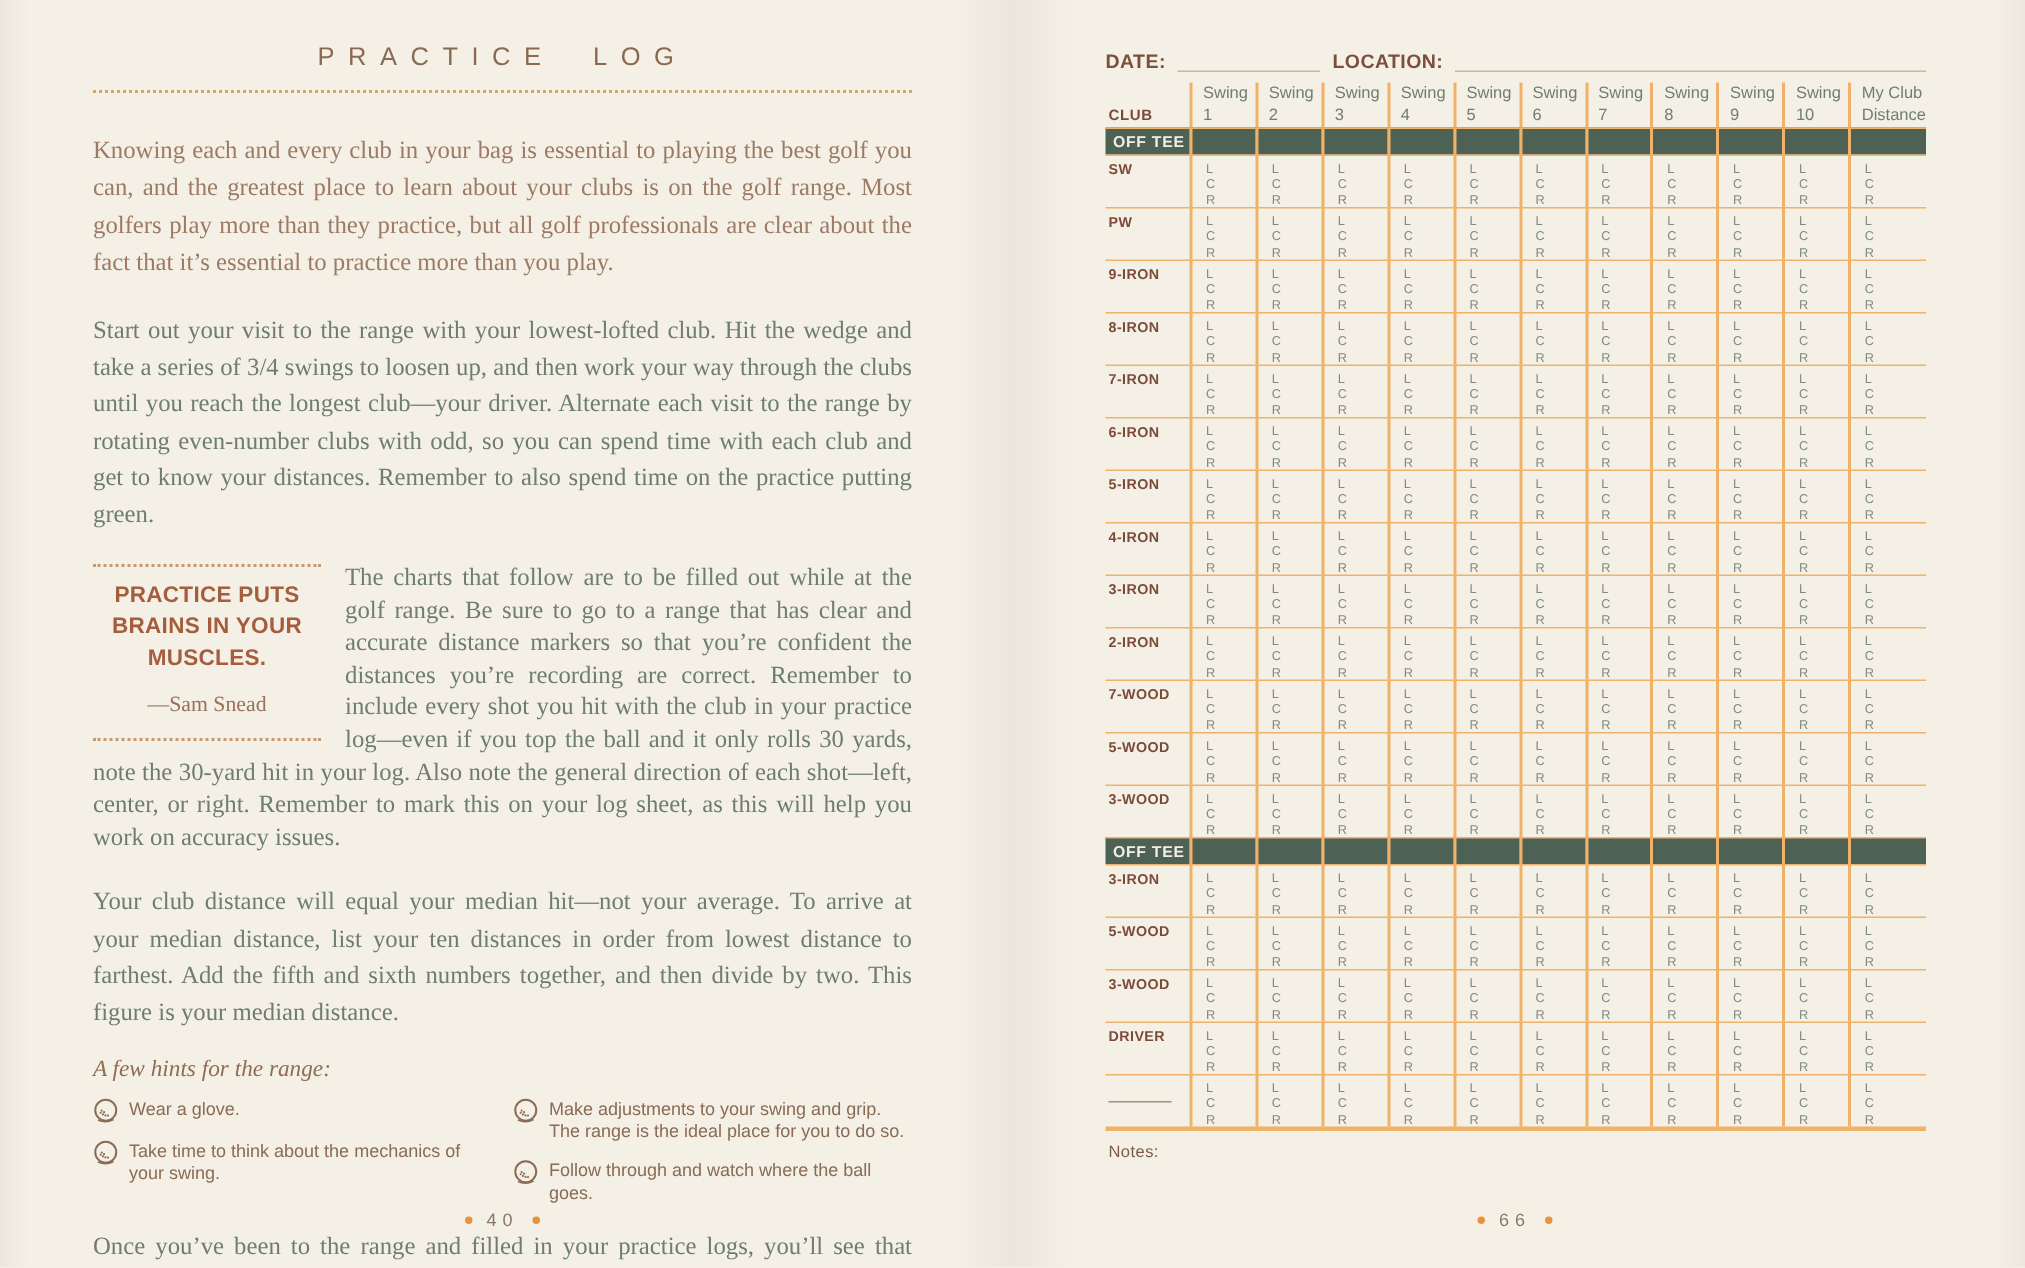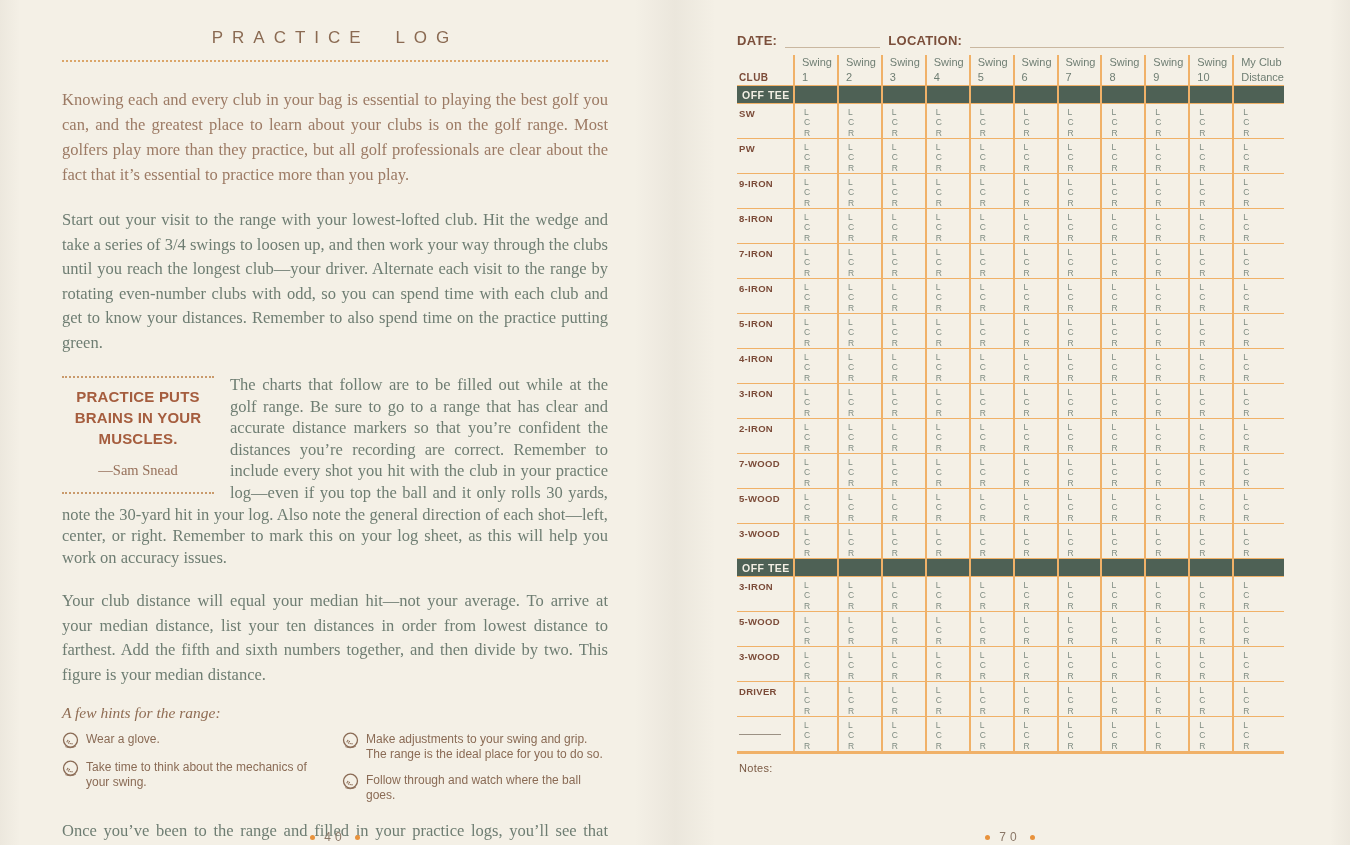--- a/index.html
+++ b/index.html
@@ -58,21 +58,21 @@
     font-family:"Liberation Sans", sans-serif;
     font-size:12px;line-height:15px;color:#8a6b55;
   }
   .closing{
     margin-top:16px;font-size:16.5px;line-height:24.5px;color:#6e7d72;
     text-align:justify;
   }
   .pageno{
     position:absolute;top:806px;width:120px;text-align:center;z-index:6;
     font-family:"Liberation Sans", sans-serif;font-size:12px;letter-spacing:4px;color:#8a7767;
-    display:flex;align-items:center;justify-content:center;gap:9px;margin-top:24px;
+    display:flex;align-items:center;justify-content:center;gap:9px;
   }
   .pageno .dot{width:5px;height:5px;border-radius:50%;background:#e8923c;display:inline-block;}
   .pageno-left{left:275px;}
   .pageno-right{left:950px;}
 
   
   .right-content{position:absolute;left:737px;top:30px;width:547px;}
   .date-row{
     display:flex;align-items:flex-end;gap:8px;height:18px;margin-bottom:7px;
     font-family:"Liberation Sans", sans-serif;font-weight:700;font-size:13px;color:#7b4f3b;
@@ -1307,15 +1307,15 @@
         <span>C</span>
         <span>R</span>
       </div>
     </div>
 
   <div class="notes">Notes:</div>
 </div>
 
 <div class="pageno pageno-right">
   <span class="dot"></span>
-  <span>70</span>
+  <span>66</span>
   <span class="dot"></span>
 </div>
 
 </body></html>

